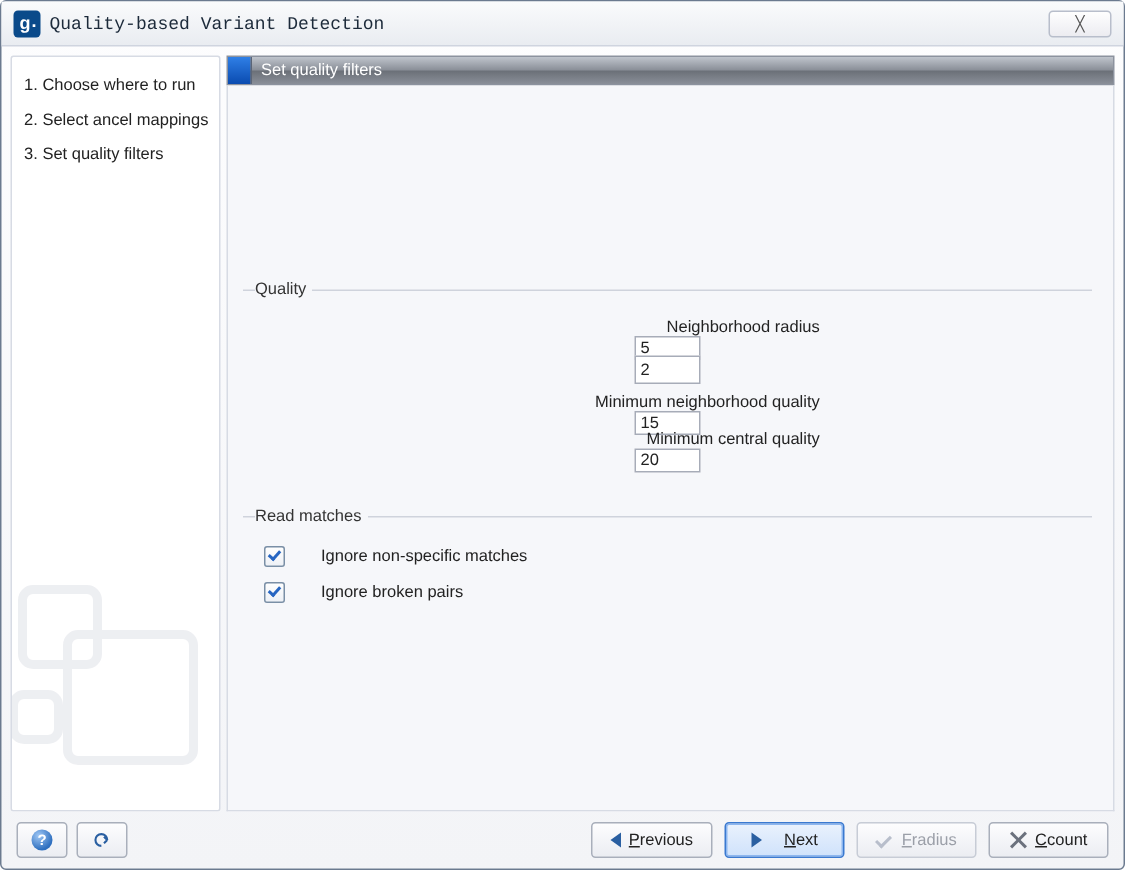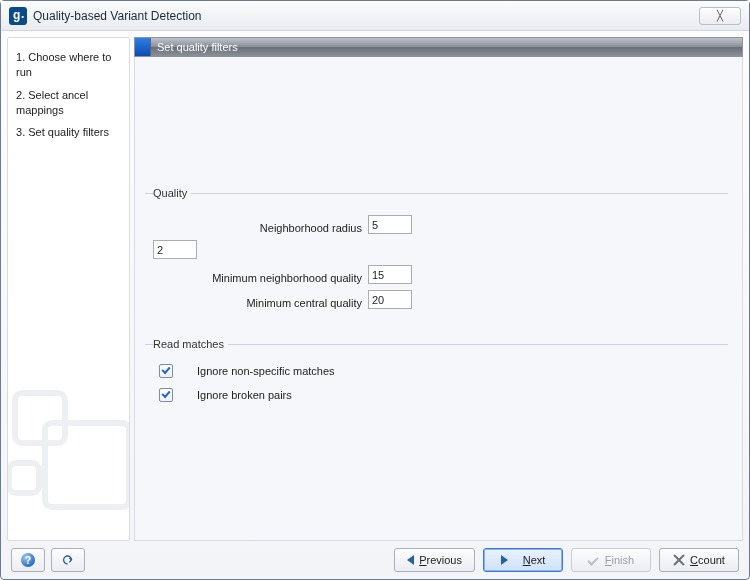--- a/index.html
+++ b/index.html
@@ -49,41 +49,42 @@
     content:".";
     color:#fff;
     font-weight:bold;
     font-size:12px;
     position:absolute;
     top:0px; left:12px;
   }
   .titlebar .title-text {
     font-size: 12px;
     color: #1c2a3a;
+    font-family: Liberation Mono, monospace;
   }
   .titlebar .spacer { flex: 1; }
   .titlebar .close-btn {
     width: 42px; height: 18px;
     border: 1px solid #b8becb;
     border-radius: 3px;
     background: linear-gradient(#fefefe,#ececf1);
     display:flex; align-items:center; justify-content:center;
     font-size: 10px;
     color:#555;
   }
   .body {
     flex:1;
     display:flex;
     padding: 6px 6px 0 6px;
     gap:0;
     overflow:hidden;
   }
   
   .steps {
-    width:123px;
+    width:140px;
     background:#fff;
     border:1px solid #d7dbe4;
     border-radius:2px;
     padding: 8px 4px 8px 8px;
     position:relative;
     overflow:hidden;
   }
   .steps ol {
     list-style:none;
     margin:0; padding:0;
@@ -152,23 +153,24 @@
     margin:0 0 18px 0;
     padding:10px 8px 8px 8px;
   }
   legend{
     font-size:11px;
     color:#333;
     padding:0 4px 0 0;
   }
   .row{
     display:flex;
-    align-items:flex-end;
+    align-items:center;
     margin:3px 0;
     height:22px;
+    flex-direction:column;
   }
   .row label.r{
     width:215px;
     text-align:right;
     padding-right:6px;
     font-size:11px;
     color:#222;
   }
   .row input[type="text"]{
     width:44px;
@@ -355,20 +357,20 @@
     <div class="btn">
       <span class="arrow-left"></span>
       <span><span class="u">P</span><span>revious</span></span>
     </div>
     <div class="btn primary">
       <span class="arrow-right"></span>
       <span><span class="u">N</span><span>ext</span></span>
     </div>
     <div class="btn disabled">
       <span class="check-icon"></span>
-      <span><span class="u">F</span><span>inish</span></span>
+      <span><span class="u">F</span><span>radius</span></span>
     </div>
     <div class="btn">
       <span class="x-icon"></span>
       <span><span class="u">C</span><span>count</span></span>
     </div>
   </div>
 </div>
 
 </body></html>

